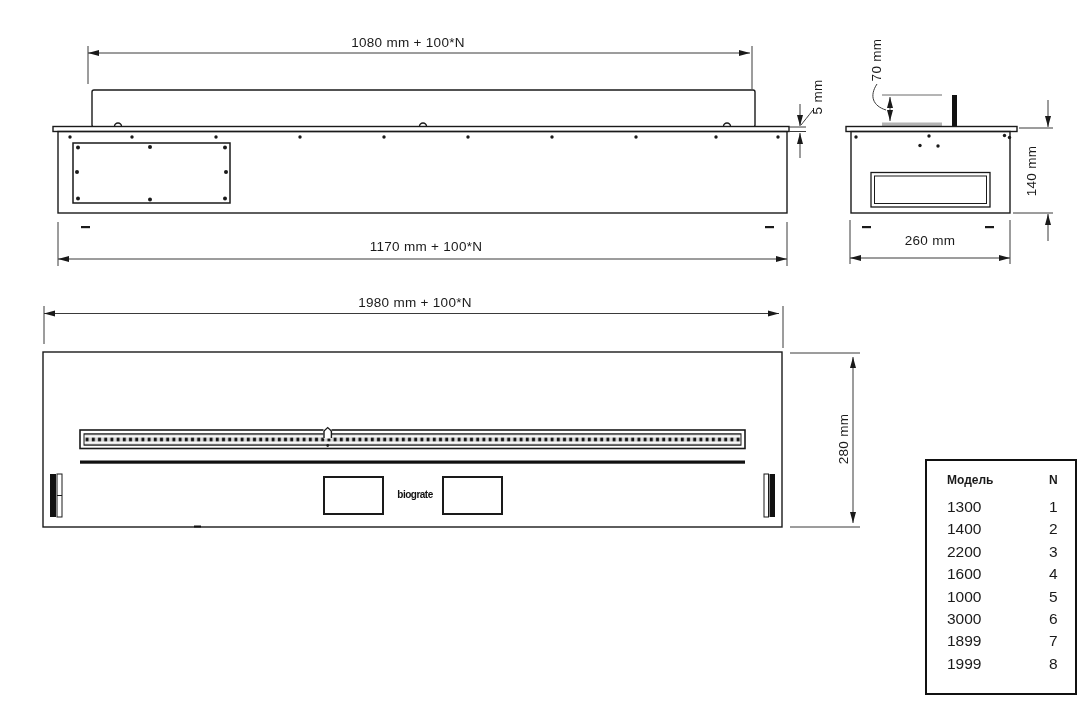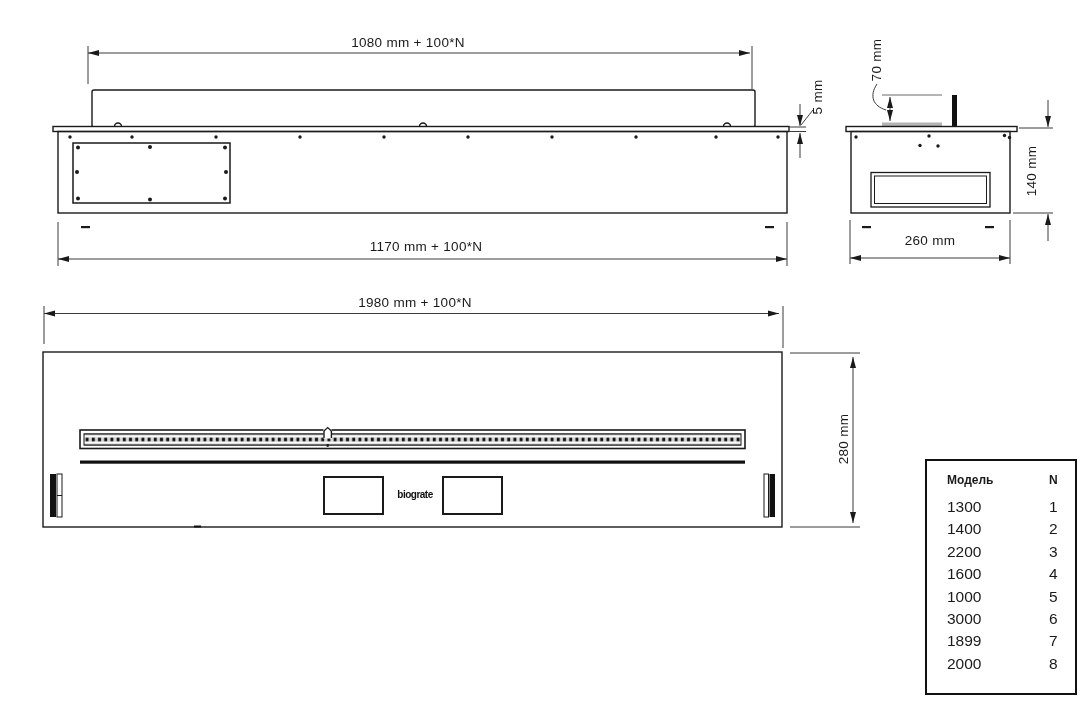--- a/index.html
+++ b/index.html
@@ -220,18 +220,18 @@
     </div>
     <div class="mt-row">
       <div class="c1">3000</div>
       <div class="c2">6</div>
     </div>
     <div class="mt-row">
       <div class="c1">1899</div>
       <div class="c2">7</div>
     </div>
     <div class="mt-row">
-      <div class="c1">2000</div>
+      <div class="c1">1999</div>
       <div class="c2">8</div>
     </div>
   </div>
 
 </div>
 
 </body></html>

